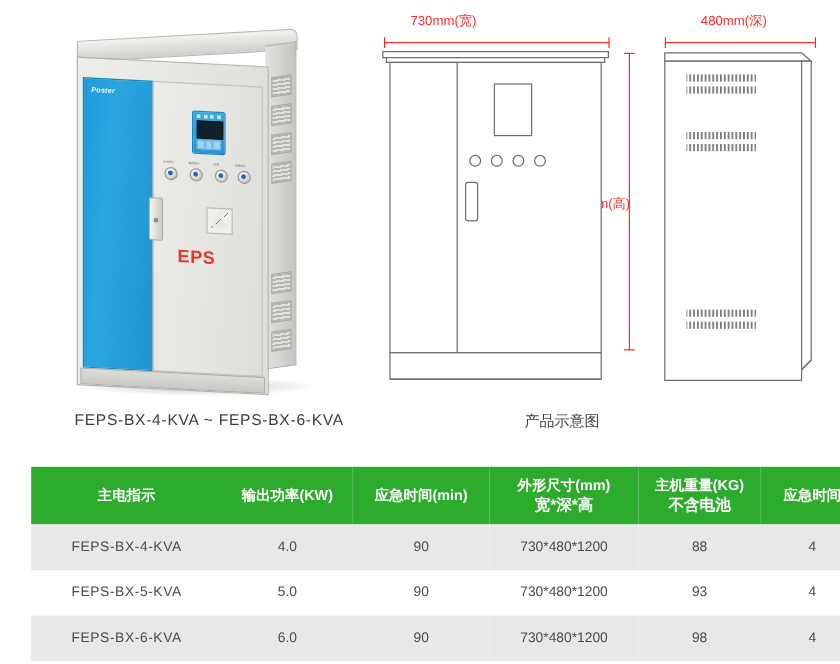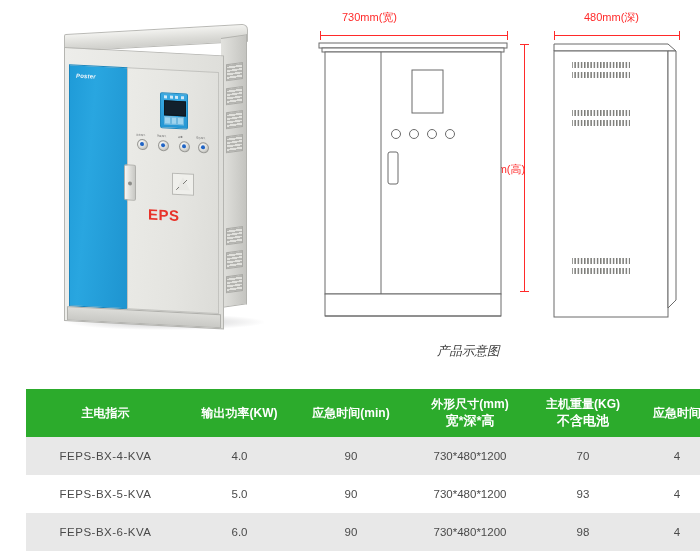--- a/index.html
+++ b/index.html
@@ -281,21 +281,21 @@
     font-size: 12.5px;
     color: #3c3c3c;
     white-space: nowrap;
   }
   .caption-left {
     left: 62px; top: 342px;
     letter-spacing: 0.6px;
     font-size: 13px;
   }
   .caption-right {
-    left: 437px; top: 343px; font-style: italic;
+    left: 437px; top: 343px;
   }
 
   
   .spec-table {
     position: absolute;
     left: 26px; top: 389px;
     width: 650px;
     border-collapse: collapse;
     table-layout: fixed;
   }
@@ -446,20 +446,21 @@
 
       <rect x="20" y="20" width="58" height="6" fill="url(#louver)"></rect>
       <rect x="20" y="30" width="58" height="6" fill="url(#louver)"></rect>
       <rect x="20" y="68" width="58" height="6" fill="url(#louver)"></rect>
       <rect x="20" y="78" width="58" height="6" fill="url(#louver)"></rect>
       <rect x="20" y="216" width="58" height="6" fill="url(#louver)"></rect>
       <rect x="20" y="226" width="58" height="6" fill="url(#louver)"></rect>
     </svg>
   </div>
 
+  <div class="caption caption-left">FEPS-BX-4-KVA ~ FEPS-BX-6-KVA</div>
   <div class="caption caption-right">产品示意图</div>
 </div>
 
 <table class="spec-table">
   <thead>
     <tr>
       <th style="width:155px">
         <span>主电指示</span>
       </th>
       <th style="width:105px">
@@ -480,21 +481,21 @@
         <span>应急时间</span>
       </th>
     </tr>
   </thead>
   <tbody>
     <tr>
       <td class="model">FEPS-BX-4-KVA</td>
       <td>4.0</td>
       <td>90</td>
       <td>730*480*1200</td>
-      <td>70</td>
+      <td>88</td>
       <td>4</td>
     </tr>
     <tr>
       <td class="model">FEPS-BX-5-KVA</td>
       <td>5.0</td>
       <td>90</td>
       <td>730*480*1200</td>
       <td>93</td>
       <td>4</td>
     </tr>

